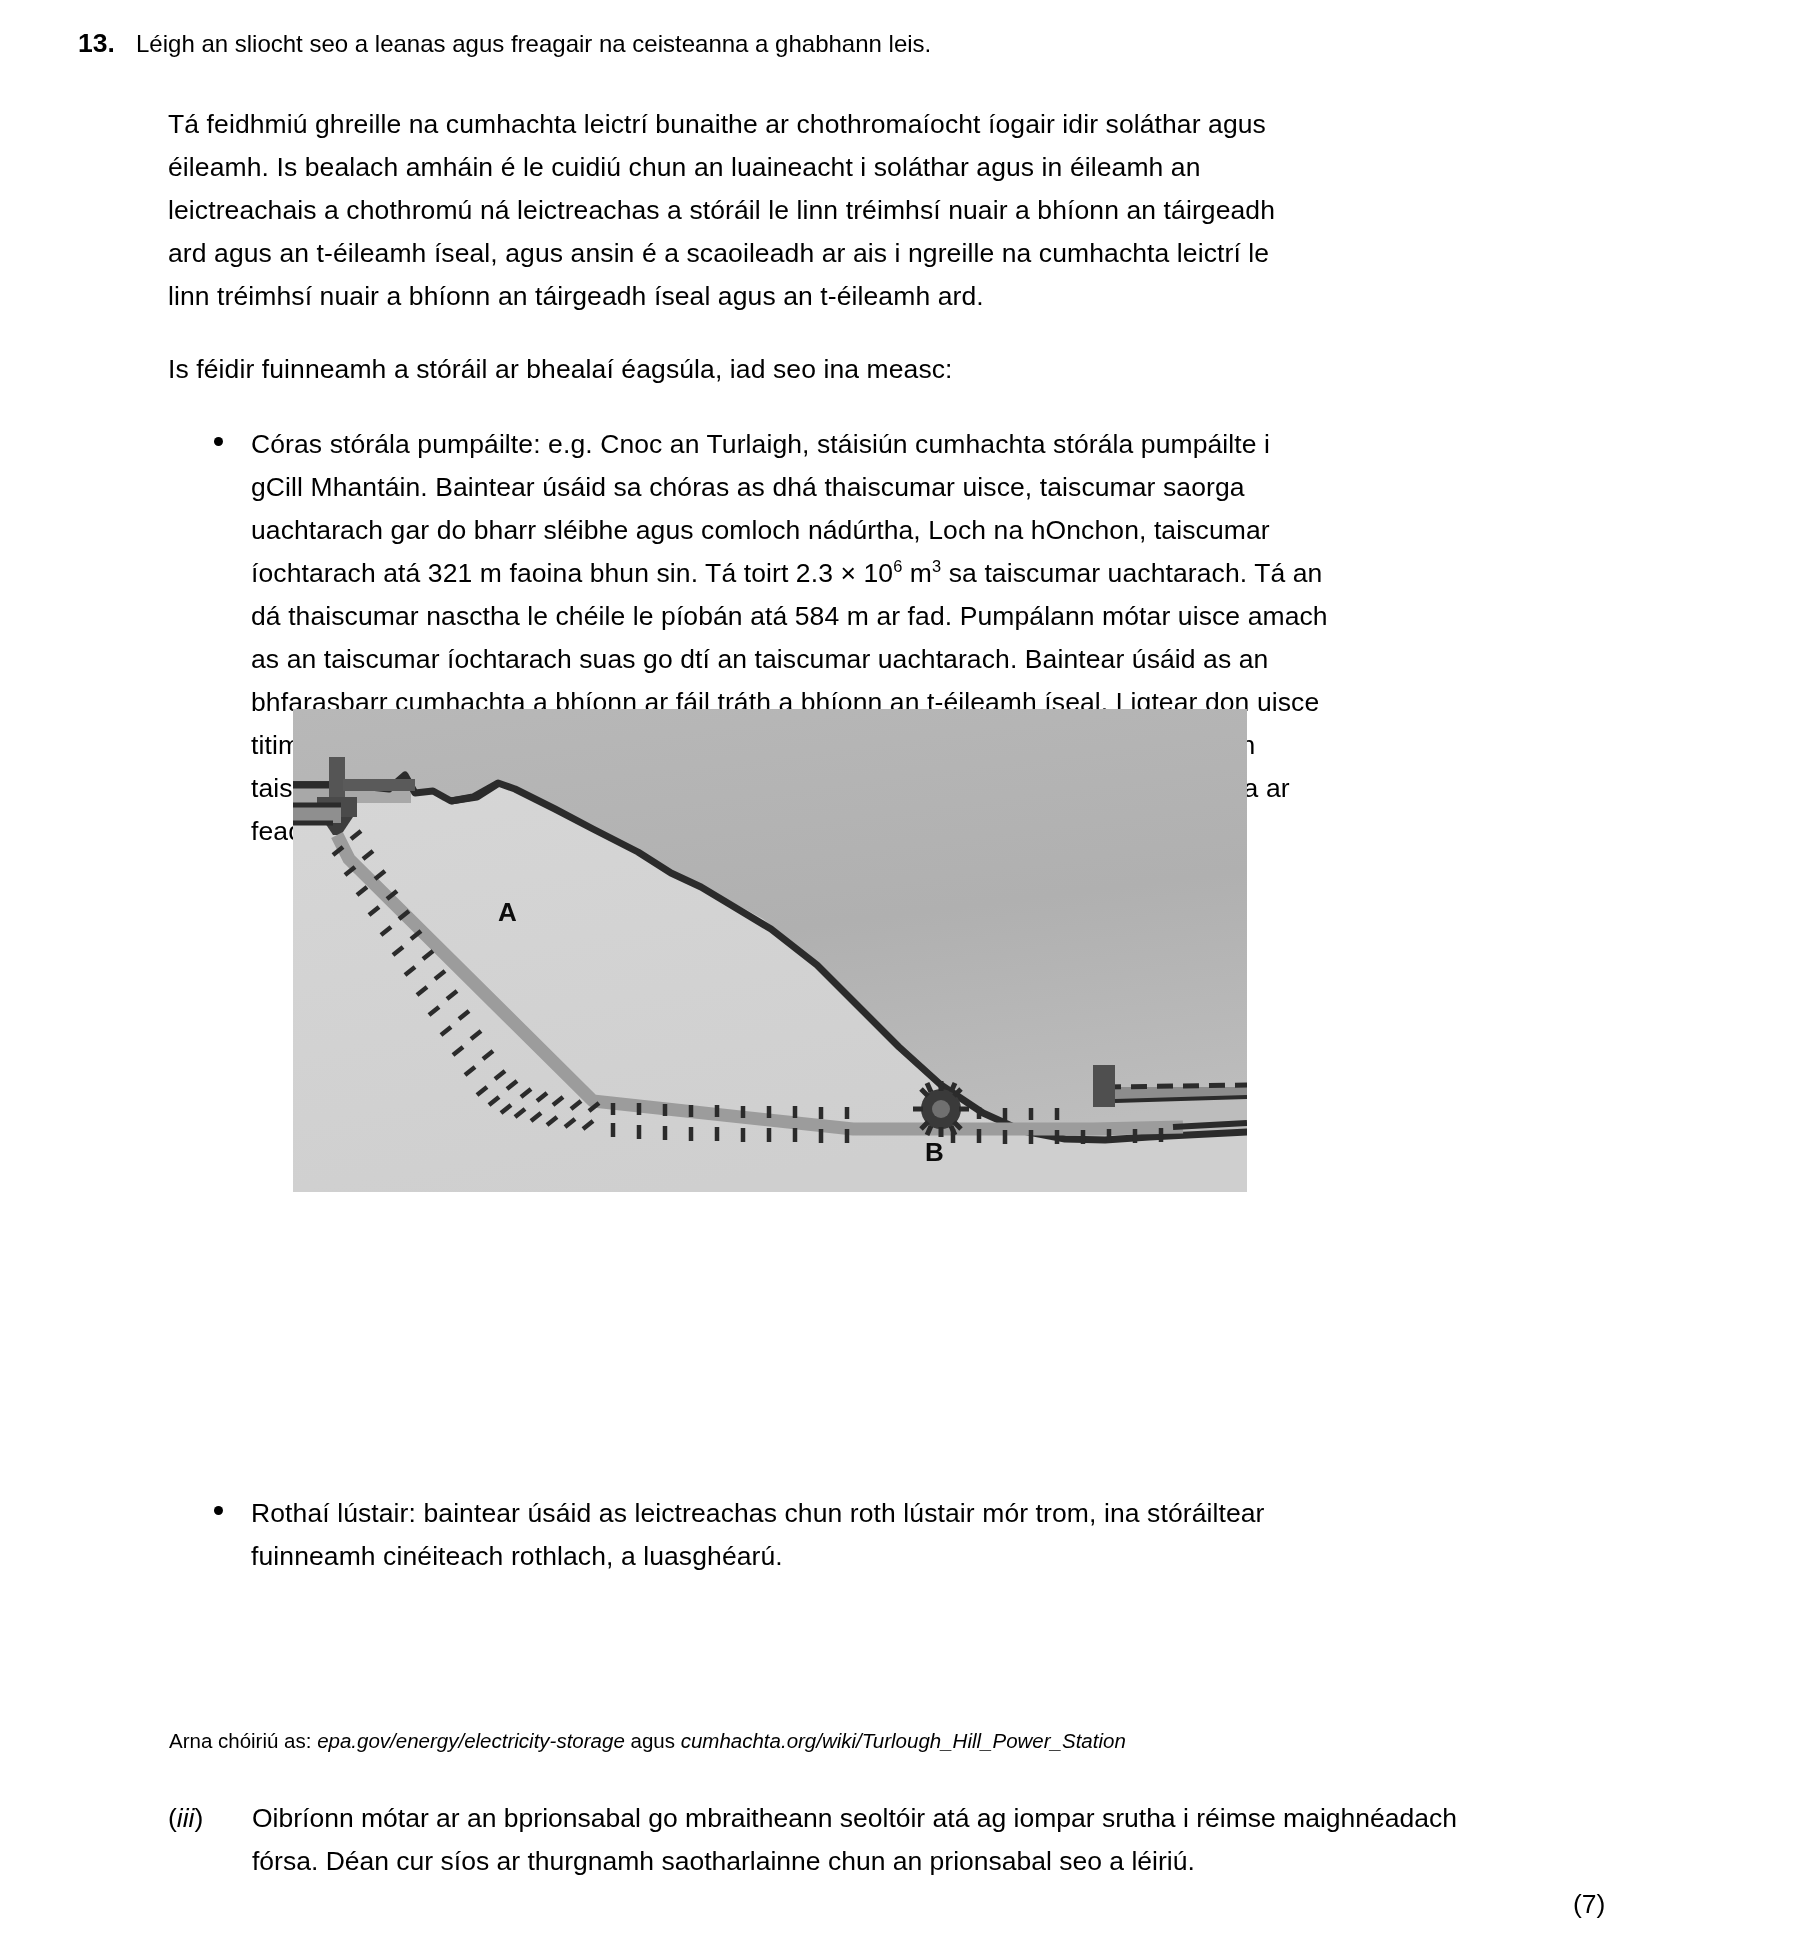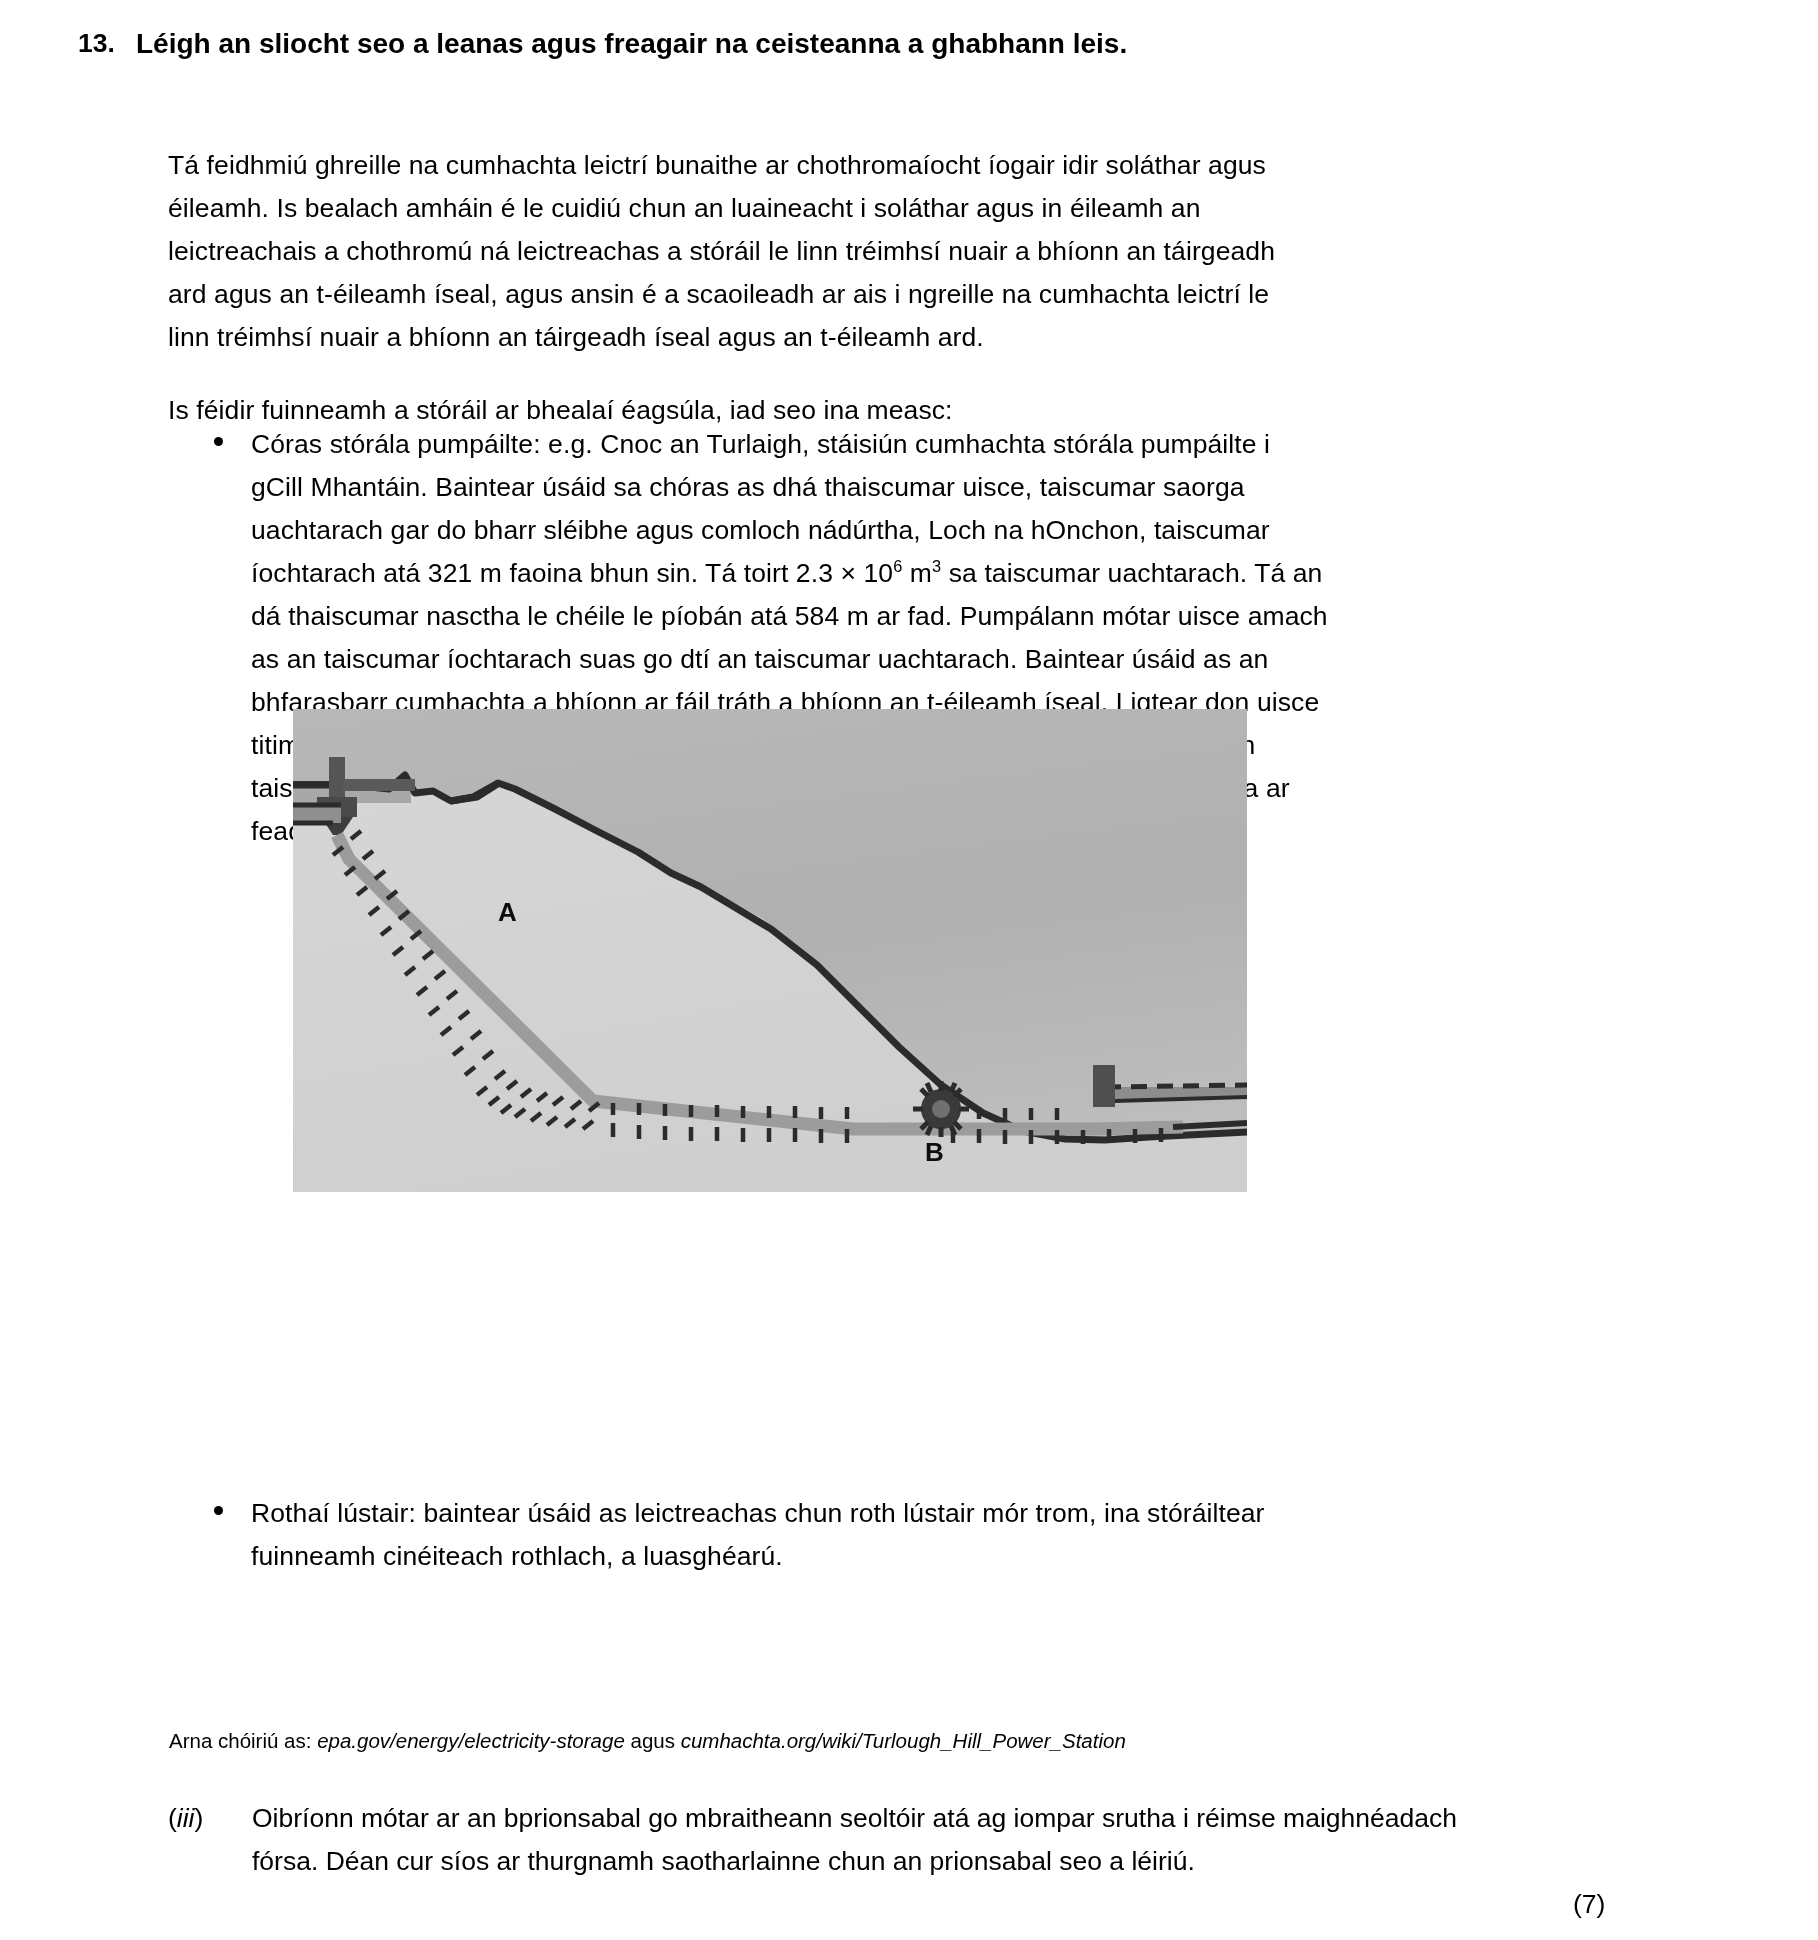--- a/index.html
+++ b/index.html
@@ -21,21 +21,20 @@
     box-sizing: border-box;
     padding: 14px;
     overflow: hidden;
   }
 
   
   .body-text {
     font-size: 26.5px;
     line-height: 43px;
     letter-spacing: 0.1px;
-    margin-top: 41px;
   }
 
   
   .q-row {
     position: absolute;
     top: 22px;
     left: 0;
     width: 100%;
     display: flex;
     align-items: flex-start;
@@ -43,23 +42,22 @@
   .q-number {
     width: 136px;
     text-align: left;
     padding-left: 78px;
     box-sizing: border-box;
     font-weight: bold;
     font-size: 26.5px;
     line-height: 43px;
   }
   .q-stem {
-    font-size: 28px;
-    line-height: 43px;
-    font-weight: bold;
+    font-size: 24px;
+    line-height: 43px;
   }
 
   
   .passage {
     position: absolute;
     left: 168px;
     top: 103px;
     width: 1135px;
   }
   .passage p {

